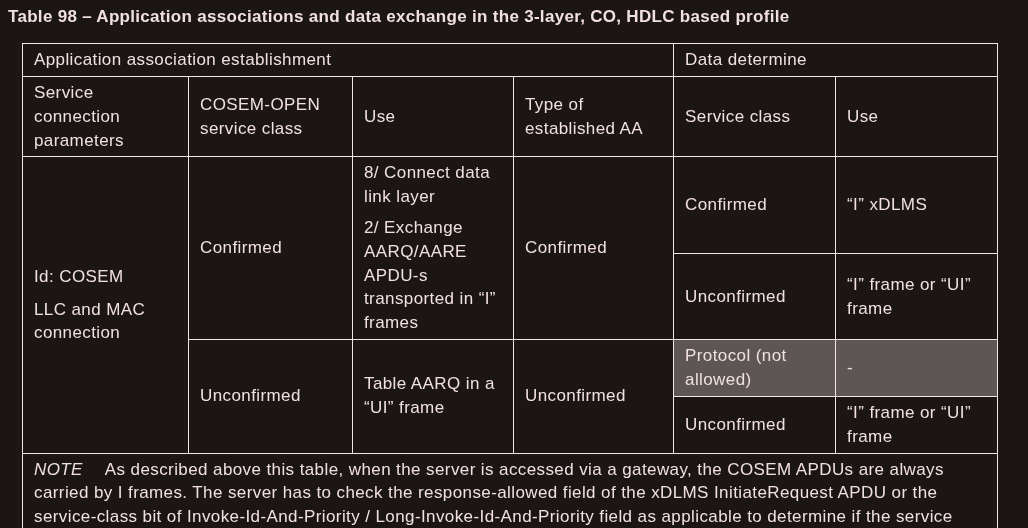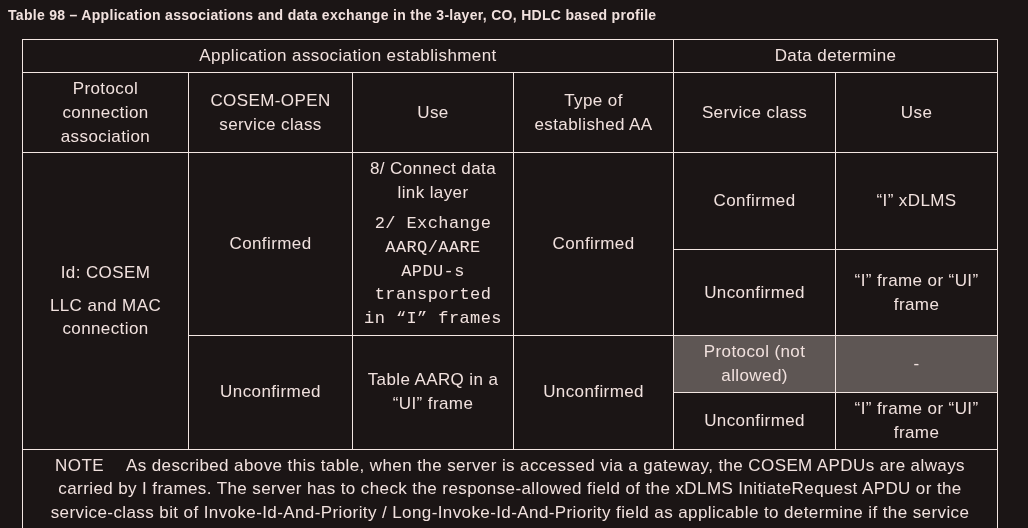--- a/index.html
+++ b/index.html
@@ -8,68 +8,68 @@
   }
   body {
     width: 1028px;
     height: 528px;
     background: #1b1515;
     color: #f1e1de;
     font-family: "Liberation Sans", sans-serif;
     overflow: hidden;
   }
   .caption {
-    font-size: 14px;
+    font-size: 17px;
     font-weight: bold;
     letter-spacing: 0.3px;
     padding: 7px 0 0 8px;
     white-space: nowrap;
   }
   table.profile {
     border-collapse: collapse;
     table-layout: fixed;
     margin: 16px 0 0 22px;
     width: 975px;
   }
   table.profile th,
   table.profile td {
     border: 1.5px solid #f3e6e2;
     font-size: 17px;
     font-weight: normal;
     letter-spacing: 0.4px;
     vertical-align: middle;
-    text-align: center;
+    text-align: left;
     padding: 4px 11px;
     line-height: 1.4;
   }
   tr.group-row { height: 33px; }
   tr.colhead-row { height: 66px; }
   tr.row-1 { height: 80px; }
   tr.row-2 { height: 71px; }
   tr.row-3 { height: 52px; }
   tr.row-4 { height: 57px; }
   tr.note-row { height: 92px; }
   th.group {
     font-weight: bold;
     letter-spacing: 0.5px;
   }
   .al { text-align: left; }
   .par + .par { margin-top: 9px; }
   td.steps { line-height: 1.25; padding: 2px 6px; }
-  td.steps .par + .par { margin-top: 7px; font-family: Liberation Mono, monospace; }
+  td.steps .par + .par { margin-top: 7px; }
   td.highlight { background: #5e5654; }
   td.note-cell {
     text-align: left;
     vertical-align: middle;
     font-size: 16.5px;
     letter-spacing: 0.3px;
     line-height: 1.32;
     padding: 6px 12px;
   }
-  .note-label { margin-right: 22px; }
+  .note-label { margin-right: 22px; font-style: italic; }
 </style>
 </head>
 <body>
 
 <div class="caption">Table 98 – Application associations and data exchange in the 3-layer, CO, HDLC based profile</div>
 
 <table class="profile">
   <colgroup>
     <col style="width:166px">
     <col style="width:164px">
@@ -79,21 +79,21 @@
     <col style="width:162px">
   </colgroup>
 
   <tbody>
       <tr class="group-row">
     <th class="group" colspan="4">Application association establishment</th>
     <th class="group" colspan="2">Data determine</th>
   </tr>
 
   <tr class="colhead-row">
-    <th class="al">Protocol connection association</th>
+    <th class="al">Service connection parameters</th>
     <th class="al">COSEM-OPEN service class</th>
     <th class="al">Use</th>
     <th class="al">Type of established AA</th>
     <th>Service class</th>
     <th>Use</th>
   </tr>
 
   <tr class="row-1">
     <td class="al" rowspan="4">
       <div class="par">Id: COSEM</div>

